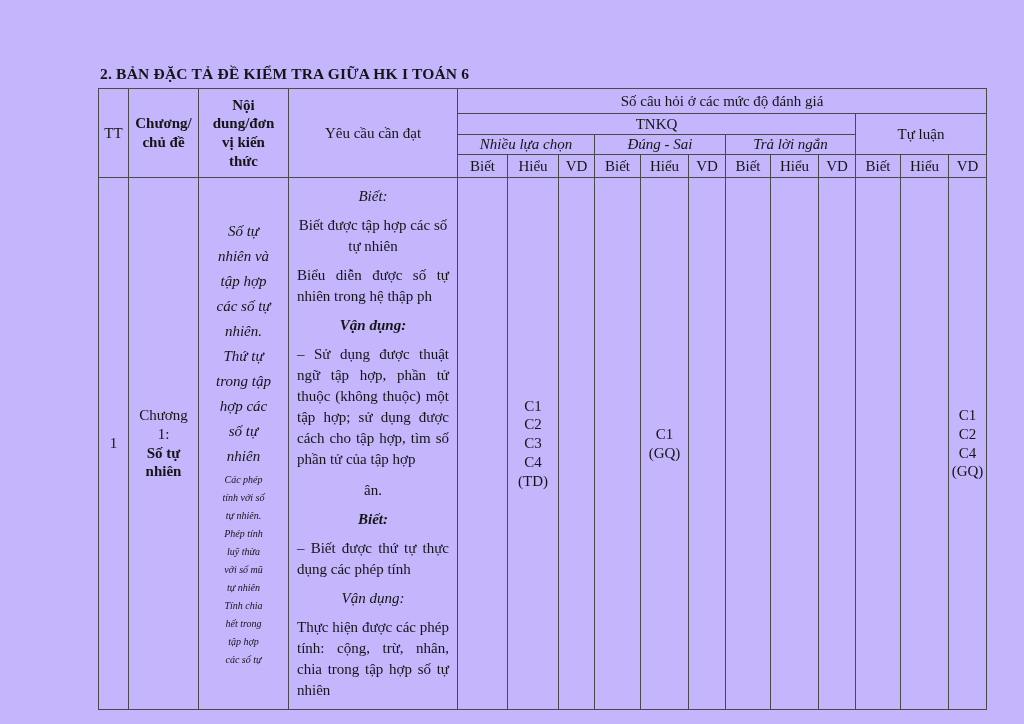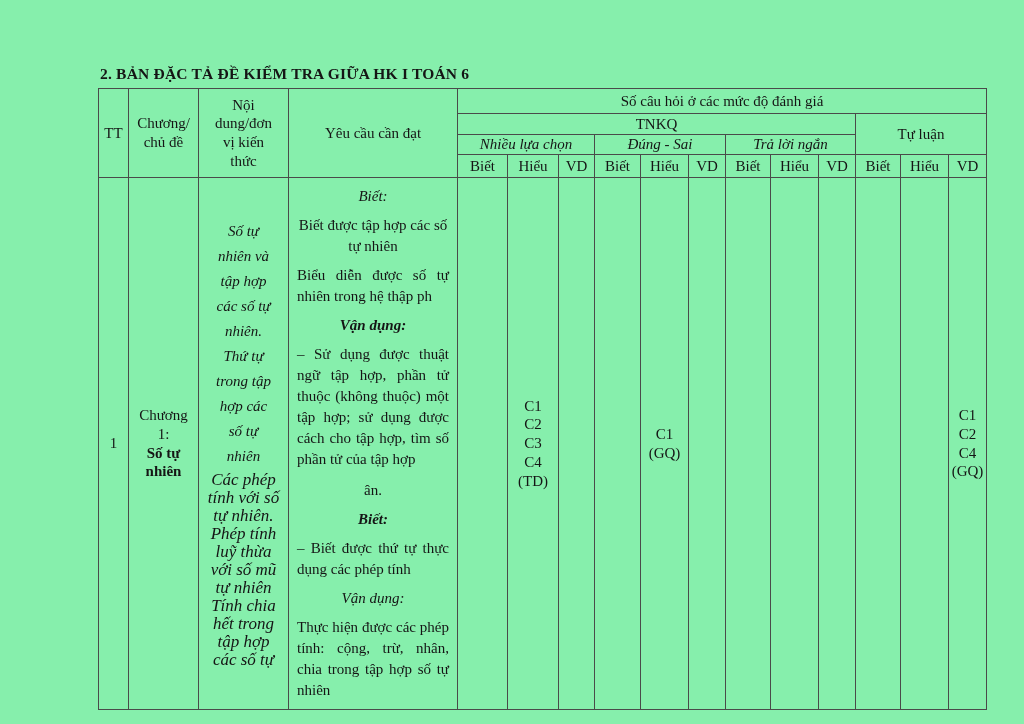--- a/index.html
+++ b/index.html
@@ -1,50 +1,50 @@
 <!DOCTYPE html>
 <html><head>
 <meta charset="utf-8">
 <style>
   html,body{margin:0;padding:0;background:#ffffff;}
   .page{
-    position:relative;width:1024px;height:724px;background:#86efac;
+    position:relative;width:1024px;height:724px;background:#c4b5fd;
     font-family:"Liberation Serif","DejaVu Serif",serif;color:#151515;
     overflow:hidden;
   }
   .doc-title{
     position:absolute;left:100px;top:65px;margin:0;
     font-size:15.5px;font-weight:bold;letter-spacing:0.2px;white-space:nowrap;
   }
   table.spec{
     position:absolute;left:98px;top:88px;width:888px;
     border-collapse:collapse;table-layout:fixed;
   }
   table.spec td{
     border:1px solid #4a4a4a;padding:0;margin:0;
     font-size:15px;line-height:1.25;text-align:center;vertical-align:middle;
     overflow:hidden;
   }
   
   td.hc{font-size:15.5px;}
-  td.prewrap{white-space:pre-line;}
+  td.prewrap{white-space:pre-line;font-weight:bold;}
   .it{font-style:italic;}
   tr.hr1 td{height:24px;}
   tr.hr2 td{height:20px;}
   tr.hr3 td{height:19px;font-style:italic;}
   tr.hr4 td{height:22px;}
   
   tr.body-row{height:472px;}
   td.cell-tt{vertical-align:middle;font-size:15px;}
   td.cell-chapter{vertical-align:middle;font-size:15px;}
   td.cell-chapter .ch-bold{font-weight:bold;white-space:pre-line;}
   td.cell-chapter .ch-reg{white-space:pre-line;}
   td.cell-content{vertical-align:top;font-style:italic;padding-top:14px;}
   .content-p1{white-space:pre-line;line-height:25px;font-size:15px;margin:0 0 2px 0;}
-  .content-p2{white-space:pre-line;line-height:18px;font-size:17px;margin:0;}
+  .content-p2{white-space:pre-line;line-height:18px;font-size:10px;margin:0;}
   td.cell-req{vertical-align:top;text-align:left;padding:3px 7px 0 7px;font-size:15.5px;}
   .req{margin:8px;line-height:21px;}
   .just{text-align:justify;text-justify:inter-word;}
   .bi{font-weight:bold;font-style:italic;}
   .gap4{margin-bottom:4px;}
   .gap6{margin-bottom:6px;}
   .gap8{margin-bottom:8px;}
   .gap10{margin-bottom:10px;}
   td.cell-data{vertical-align:top;padding-top:3px;white-space:pre-line;line-height:21px;font-size:15.5px;}
 </style>

